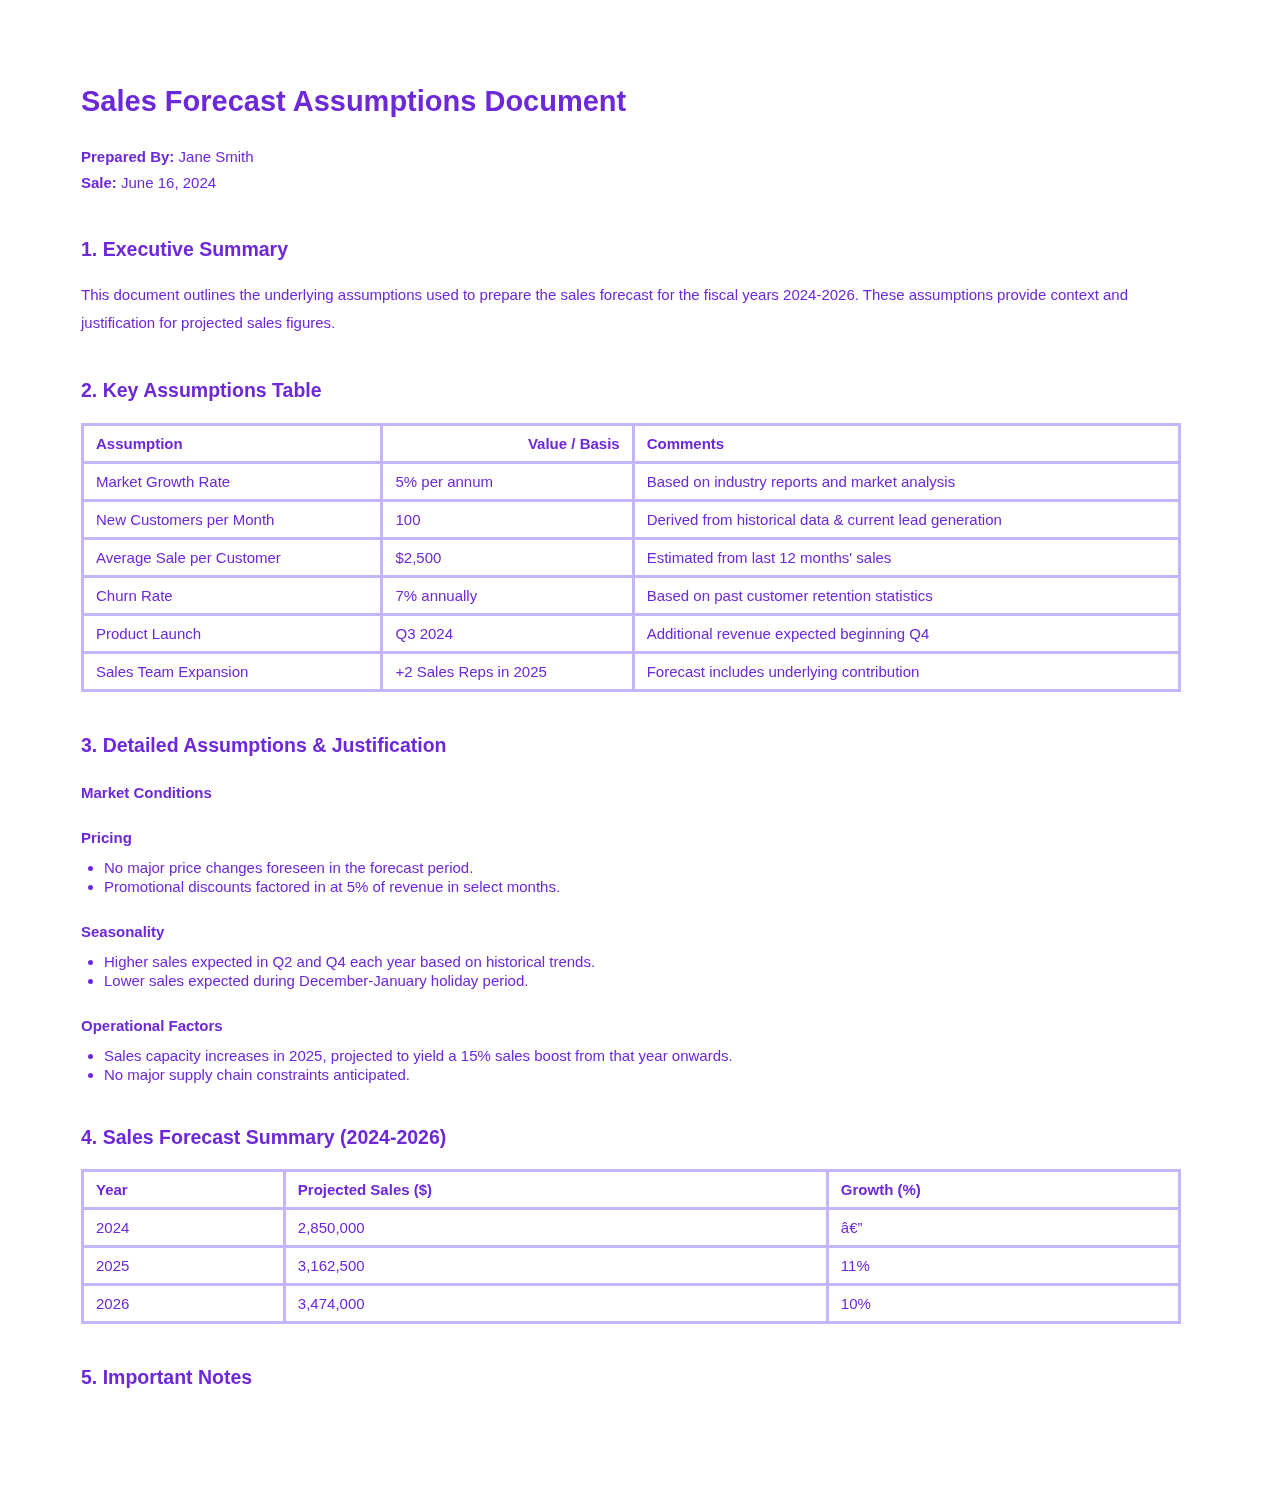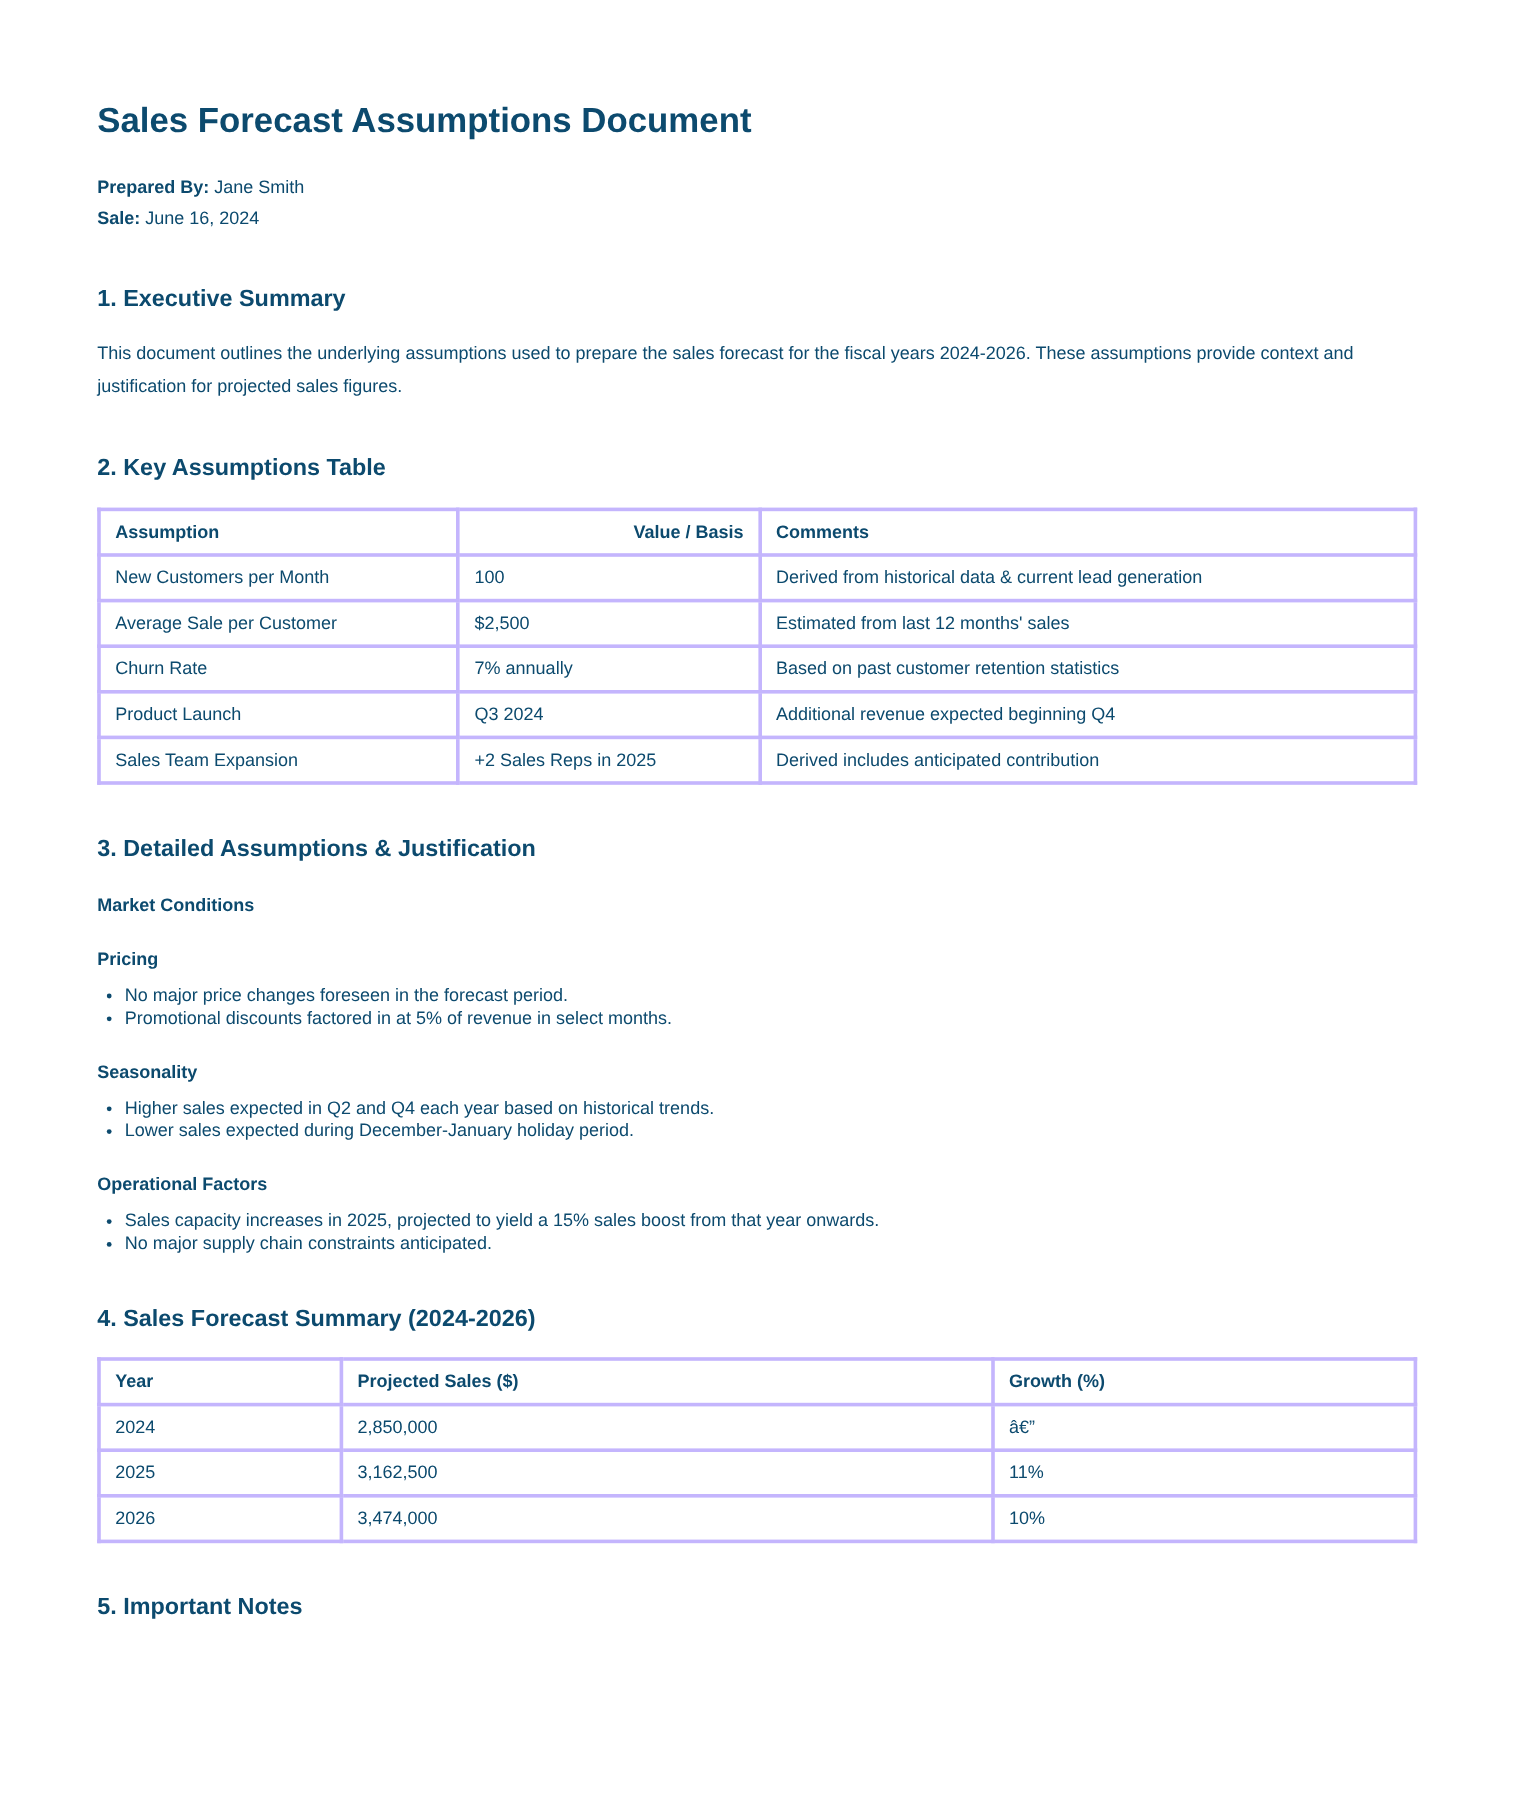--- a/index.html
+++ b/index.html
@@ -3,21 +3,21 @@
 <meta charset="utf-8">
 <style>
   * { box-sizing: border-box; }
   html, body { margin: 0; padding: 0; background: #fff; }
   .page {
     width: 1263px;
     height: 1504px;
     margin: 0 auto;
     padding: 86px 82px 40px 81px;
     background: #fff;
-    color: #0c4a6e;
+    color: #6d28d9;
     font-family: "Liberation Sans", "DejaVu Sans", sans-serif;
     font-size: 15px;
     overflow: hidden;
   }
   h1 {
     font-size: 29px;
     font-weight: bold;
     margin: 0 0 26px 0;
     line-height: 1.1;
   }
@@ -92,20 +92,25 @@
   <table>
     <thead>
       <tr>
         <th class="t1-col1">Assumption</th>
         <th class="t1-col2">Value / Basis</th>
         <th class="t1-col3">Comments</th>
       </tr>
     </thead>
     <tbody>
       <tr>
+        <td>Market Growth Rate</td>
+        <td>5% per annum</td>
+        <td>Based on industry reports and market analysis</td>
+      </tr>
+      <tr>
         <td>New Customers per Month</td>
         <td>100</td>
         <td>Derived from historical data &amp; current lead generation</td>
       </tr>
       <tr>
         <td>Average Sale per Customer</td>
         <td>$2,500</td>
         <td>Estimated from last 12 months' sales</td>
       </tr>
       <tr>
@@ -114,21 +119,21 @@
         <td>Based on past customer retention statistics</td>
       </tr>
       <tr>
         <td>Product Launch</td>
         <td>Q3 2024</td>
         <td>Additional revenue expected beginning Q4</td>
       </tr>
       <tr>
         <td>Sales Team Expansion</td>
         <td>+2 Sales Reps in 2025</td>
-        <td>Derived includes anticipated contribution</td>
+        <td>Forecast includes underlying contribution</td>
       </tr>
     </tbody>
   </table>
 
   <h2>3. Detailed Assumptions &amp; Justification</h2>
 
   <h3 class="subsection-title">Market Conditions</h3>
 
   <h3 class="subsection-title">Pricing</h3>
   <ul class="bullet-list">

